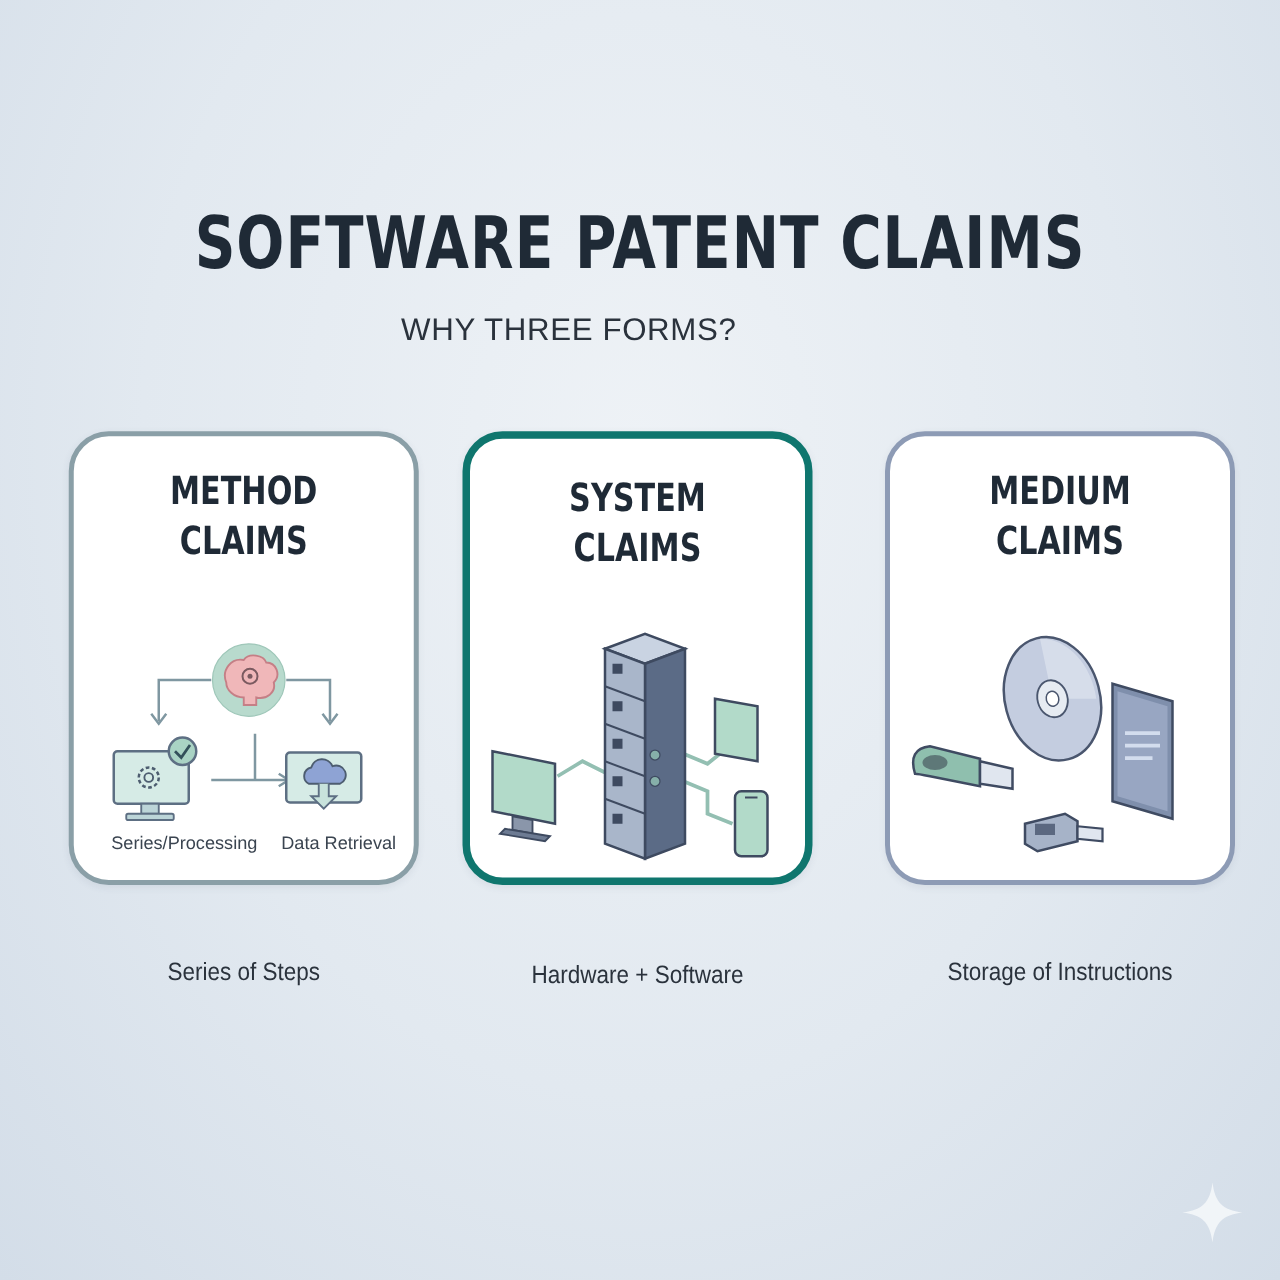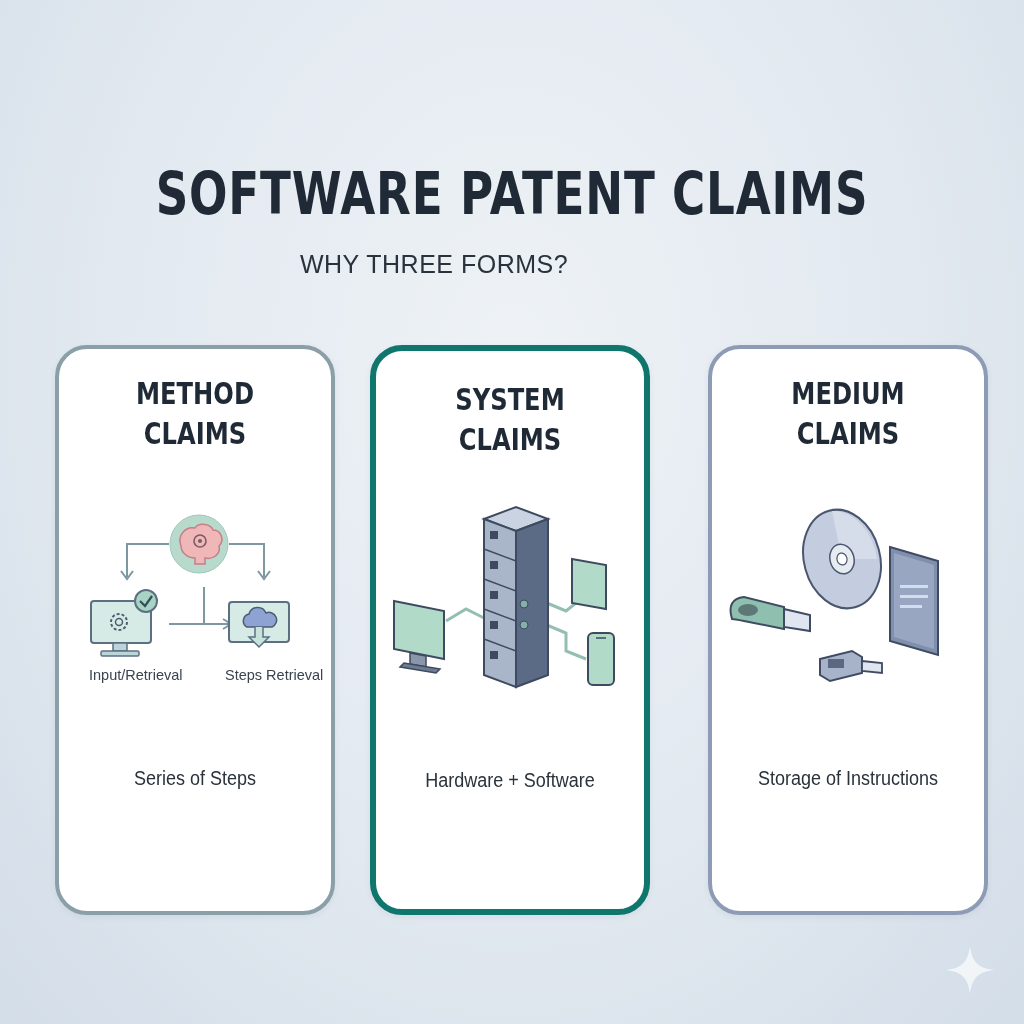--- a/index.html
+++ b/index.html
@@ -11,23 +11,24 @@
   .title {
     position:absolute; top:160px; left:0; width:1024px; text-align:center;
     font-family:"DejaVu Sans", sans-serif; font-weight:bold;
     font-size:58px; letter-spacing:1px; color:#1f2a36;
     transform: scaleX(0.78); transform-origin:center;
   }
   .subtitle {
     position:absolute; top:250px; left:0; width:868px; text-align:center;
     font-family:"Liberation Sans", sans-serif; font-size:25px; color:#2a323c;
     letter-spacing:0.5px;
+    padding-left:21px;
   }
   .card {
-    position:absolute; top:345px; width:280px; height:570px;
+    position:absolute; top:345px; width:280px; height:363px;
     background:#ffffff; border-radius:32px; box-sizing:border-box;
     box-shadow: 0 2px 6px rgba(60,80,100,0.08);
   }
   .card-title {
     position:absolute; top:24px; left:0; width:100%; text-align:center;
     font-family:"DejaVu Sans", sans-serif; font-weight:bold; font-size:31px;
     line-height:40px; color:#1f2a36; white-space:pre-line;
     transform: scaleX(0.78); transform-origin:center;
   }
   .card-caption {
@@ -79,22 +80,22 @@
       <circle cx="87" cy="102" r="11" fill="#a9d3c4" stroke="#5d6f83" stroke-width="2"></circle>
       <path d="M81 102 L86 107 L93 97" fill="none" stroke="#33505a" stroke-width="2.2"></path>
     </g>
 
     <g>
       <rect x="170" y="103" width="60" height="40" rx="3" fill="#d6ebe6" stroke="#5d6f83" stroke-width="2"></rect>
       <path d="M188 128 a7 7 0 0 1 2 -13 a9 9 0 0 1 17 -1 a7 7 0 0 1 6 14 z" fill="#8ea3d4" stroke="#4d5d70" stroke-width="1.5"></path>
       <path d="M196 128 v10 h-6 l10 10 l10 -10 h-6 v-10" fill="#c8e3dc" stroke="#5d6f83" stroke-width="1.5"></path>
     </g>
   </svg>
-  <div class="label-small" style="left:30px; top:318px;">Input/Retrieval</div>
-  <div class="label-small" style="left:166px; top:318px;">Steps Retrieval</div>
+  <div class="label-small" style="left:30px; top:318px;">Series/Processing</div>
+  <div class="label-small" style="left:166px; top:318px;">Data Retrieval</div>
 
   <div class="card-caption">Series of Steps</div>
 </div>
 
 <div class="card" style="left:370px; border:6px solid #0f766e;">
   <div class="card-title" style="top:28px;">SYSTEM CLAIMS</div>
 
   <svg class="illus" viewBox="0 0 280 220" width="280" height="220">
 
     <g stroke="#93bfb2" stroke-width="3" fill="none">

